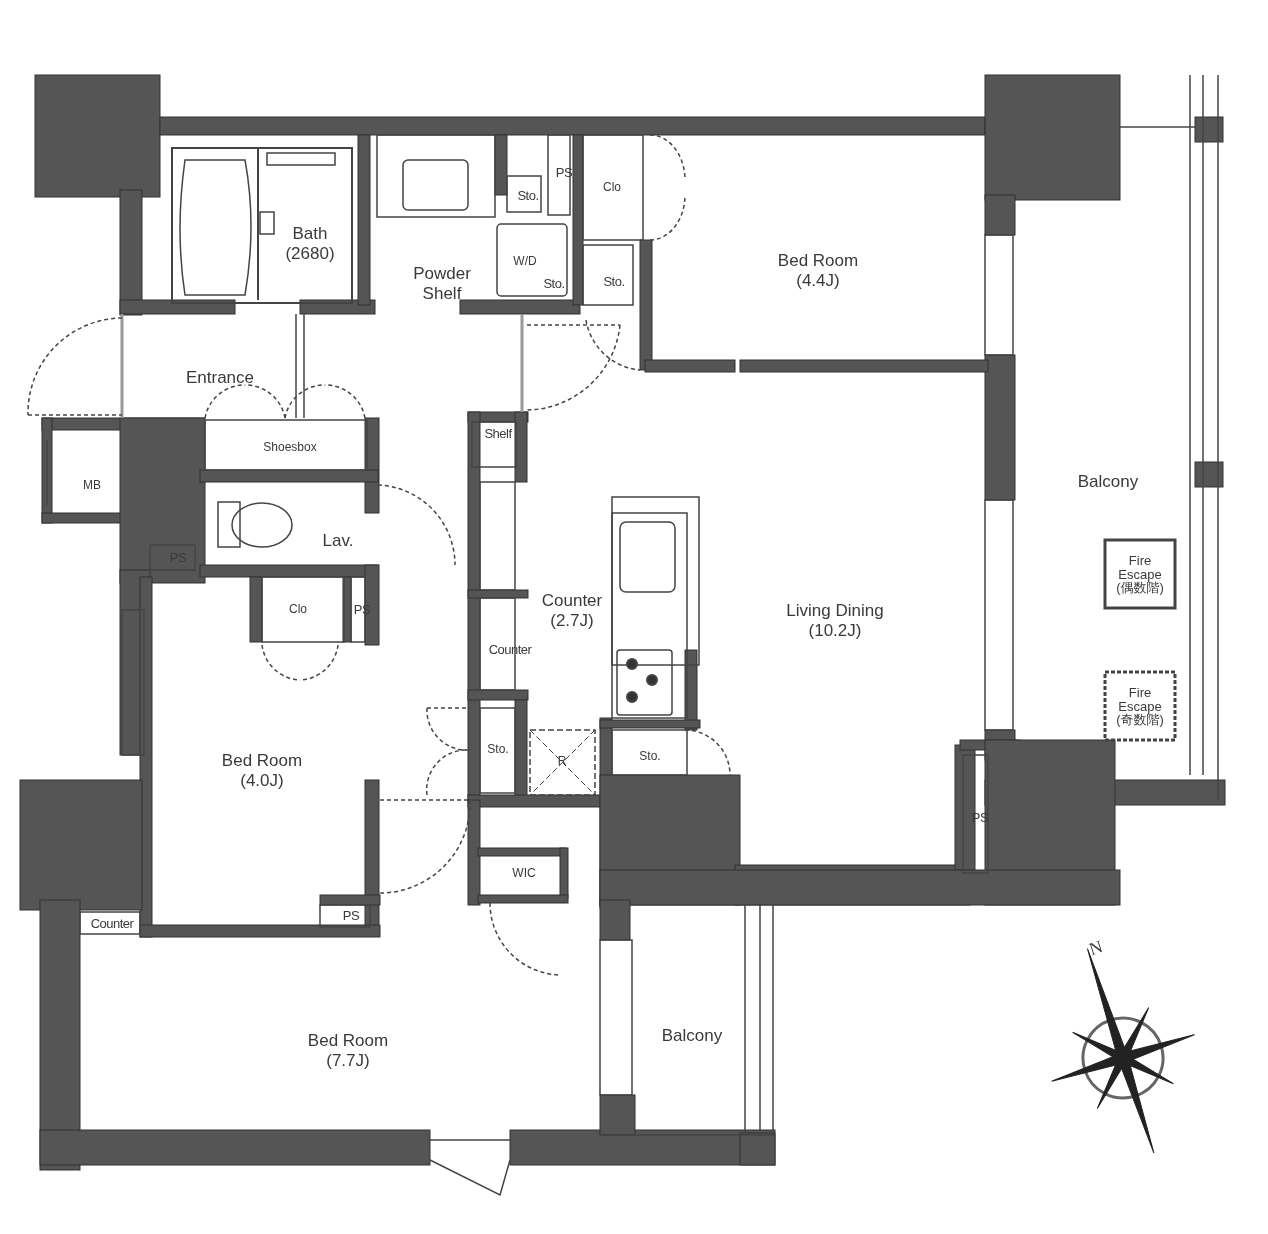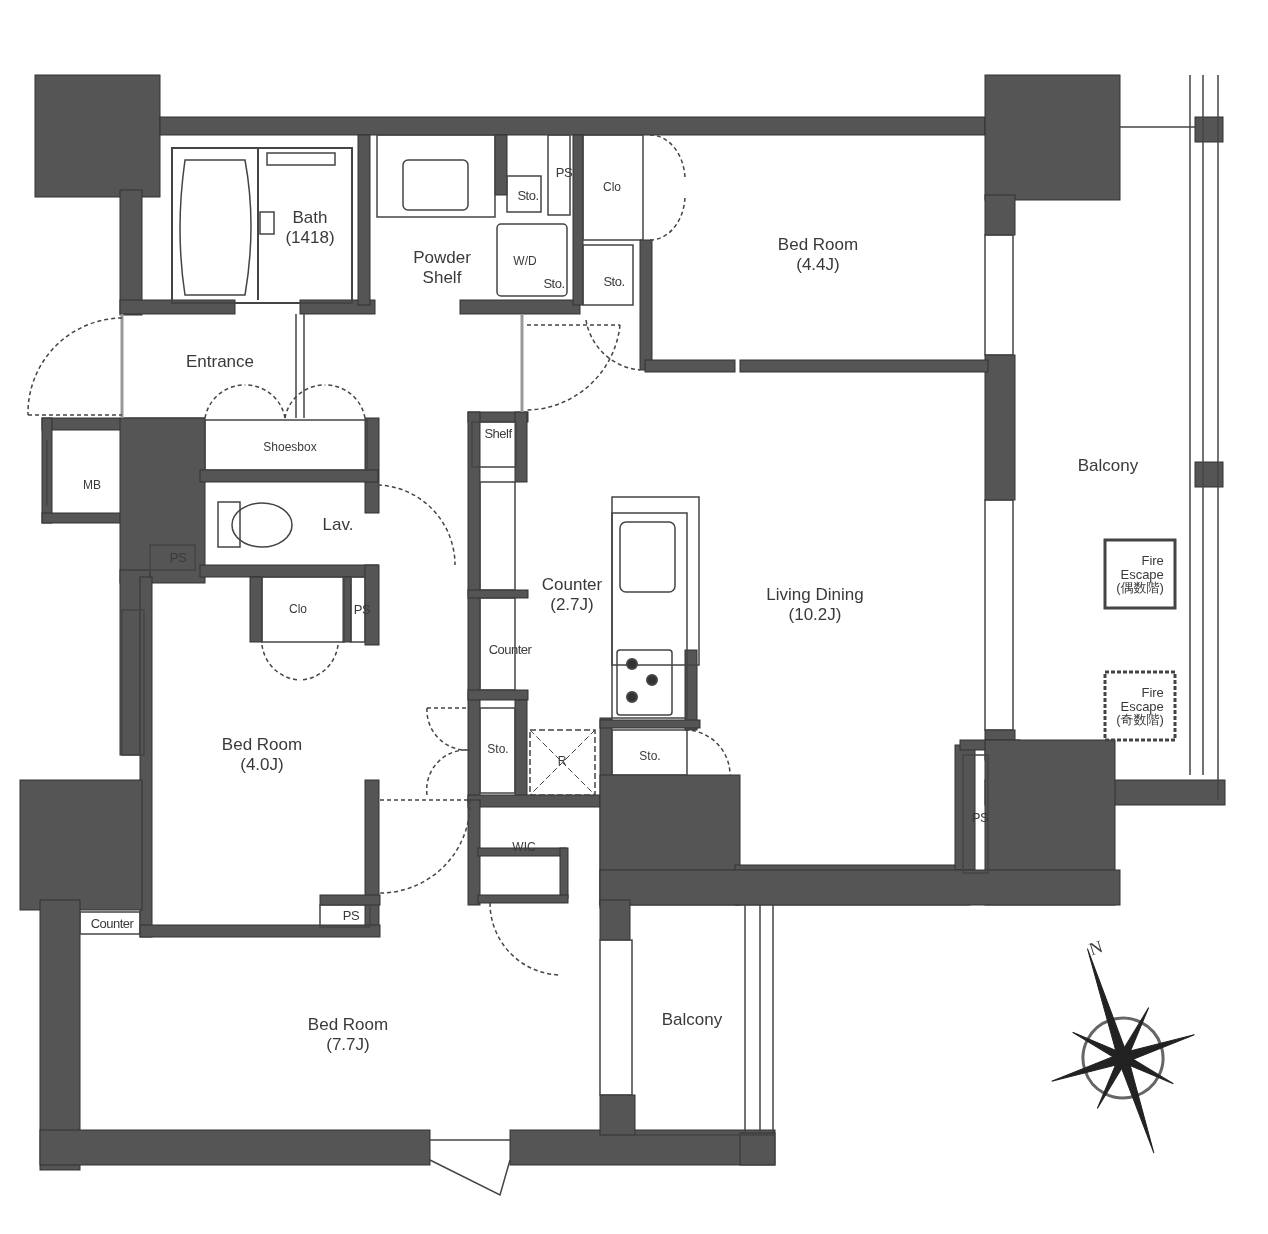--- a/index.html
+++ b/index.html
@@ -1,24 +1,24 @@
 <!DOCTYPE html>
 <html><head>
 <meta charset="utf-8">
 <style>
   html, body { margin: 0; padding: 0; background: #ffffff; }
   body { width: 1268px; height: 1234px; position: relative; overflow: hidden;
          font-family: "Liberation Sans", "DejaVu Sans", sans-serif; color: #3a3a3a; }
   #plan { position: absolute; left: 0; top: 0; width: 1268px; height: 1234px; }
   .lbl { position: absolute; transform: translate(-50%, -50%); text-align: center;
          white-space: nowrap; line-height: 1.15; color: #3a3a3a; }
-  .md { font-size: 17px; }
+  .md { font-size: 17px; margin-top: 16px; }
   .sm { font-size: 12px; }
   .xs { font-size: 13px; letter-spacing: -0.5px; padding-left: 8px; }
-  .fe { font-size: 13px; line-height: 1.05; text-align: right; }
+  .fe { font-size: 13px; line-height: 1.05; }
   .lbl span { display: block; }
 </style>
 </head>
 <body>
 
 <svg id="plan" viewBox="0 0 1268 1234" xmlns="http://www.w3.org/2000/svg">
   <g fill="#555555" stroke="#333" stroke-width="1">
 
     <rect x="35" y="75" width="125" height="122"></rect>
     <rect x="120" y="190" width="22" height="125"></rect>
@@ -206,21 +206,21 @@
     <polygon points="40,-40 3,3 -3,-3"></polygon>
     <polygon points="-40,40 3,3 -3,-3"></polygon>
     <polygon points="40,40 3,-3 -3,3"></polygon>
     <polygon points="-40,-40 3,-3 -3,3"></polygon>
     <circle r="7"></circle>
   </g>
 </svg>
 
 <div class="lbl md" style="left:310px;top:228px">
   <span>Bath</span>
-  <span>(1418)</span>
+  <span>(2680)</span>
 </div>
 <div class="lbl md" style="left:442px;top:268px">
   <span>Powder</span>
   <span>Shelf</span>
 </div>
 <div class="lbl sm" style="left:525px;top:262px">W/D</div>
 <div class="lbl xs" style="left:524px;top:196px">Sto.</div>
 <div class="lbl xs" style="left:550px;top:284px">Sto.</div>
 <div class="lbl xs" style="left:560px;top:173px">PS</div>
 <div class="lbl sm" style="left:612px;top:188px">Clo</div>
@@ -236,21 +236,21 @@
 <div class="lbl xs" style="left:174px;top:558px">PS</div>
 <div class="lbl xs" style="left:494px;top:434px">Shelf</div>
 <div class="lbl md" style="left:572px;top:595px">
   <span>Counter</span>
   <span>(2.7J)</span>
 </div>
 <div class="lbl xs" style="left:506px;top:650px">Counter</div>
 <div class="lbl sm" style="left:498px;top:750px">Sto.</div>
 <div class="lbl sm" style="left:562px;top:762px">R</div>
 <div class="lbl sm" style="left:650px;top:757px">Sto.</div>
-<div class="lbl md" style="left:815px;top:605px">
+<div class="lbl md" style="left:835px;top:605px">
   <span>Living Dining</span>
   <span>(10.2J)</span>
 </div>
 <div class="lbl md" style="left:1108px;top:466px">Balcony</div>
 <div class="lbl fe" style="left:1140px;top:574px">
   <span>Fire</span>
   <span>Escape</span>
   <span>(偶数階)</span>
 </div>
 <div class="lbl fe" style="left:1140px;top:706px">
@@ -260,19 +260,19 @@
 </div>
 <div class="lbl xs" style="left:976px;top:818px">PS</div>
 <div class="lbl sm" style="left:298px;top:610px">Clo</div>
 <div class="lbl xs" style="left:358px;top:610px">PS</div>
 <div class="lbl md" style="left:262px;top:755px">
   <span>Bed Room</span>
   <span>(4.0J)</span>
 </div>
 <div class="lbl xs" style="left:347px;top:916px">PS</div>
 <div class="lbl xs" style="left:108px;top:924px">Counter</div>
-<div class="lbl sm" style="left:524px;top:848px">WIC</div>
+<div class="lbl sm" style="left:524px;top:874px">WIC</div>
 <div class="lbl md" style="left:348px;top:1035px">
   <span>Bed Room</span>
   <span>(7.7J)</span>
 </div>
 <div class="lbl md" style="left:692px;top:1020px">Balcony</div>
 <div class="lbl" style="left:1096px;top:948px;font-family:'Liberation Serif',serif;font-size:18px;transform:translate(-50%,-50%) rotate(-18deg)">N</div>
 
 </body></html>

